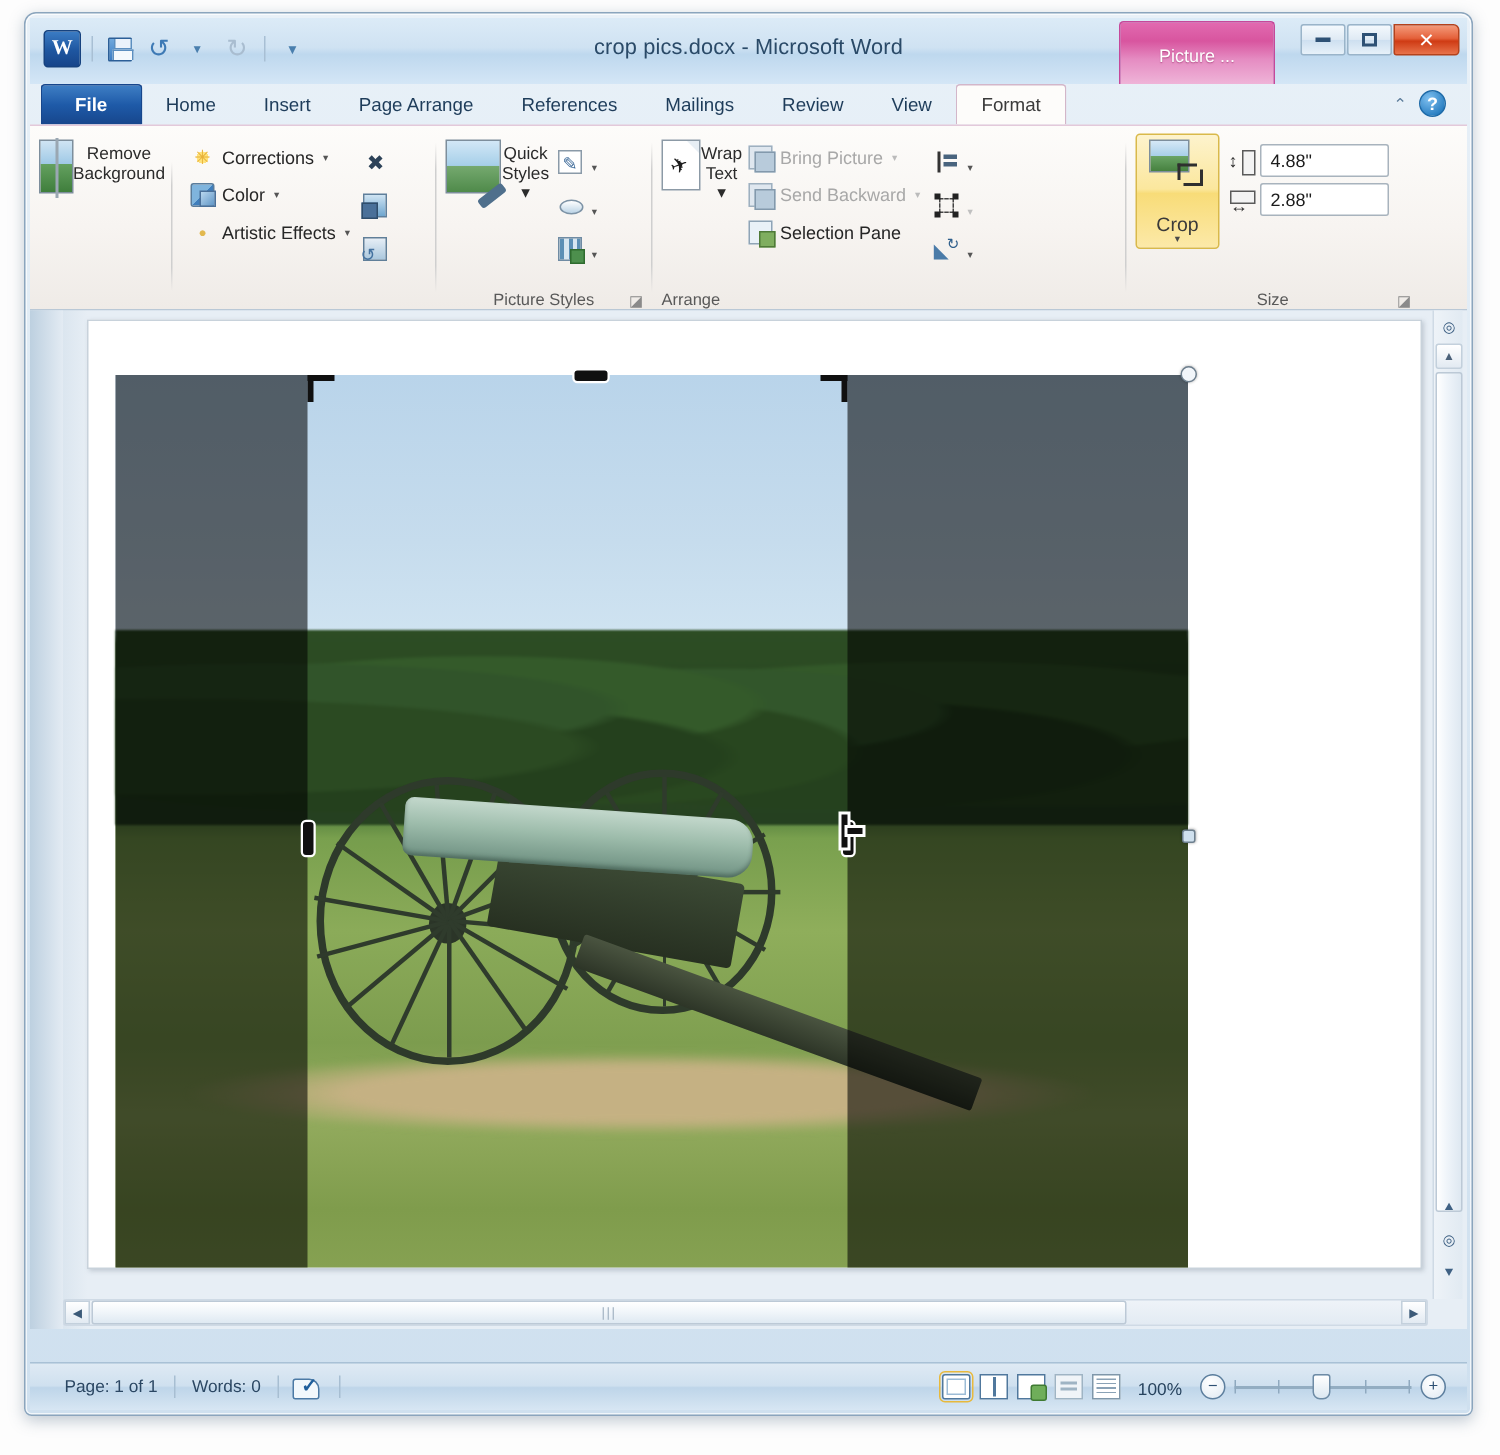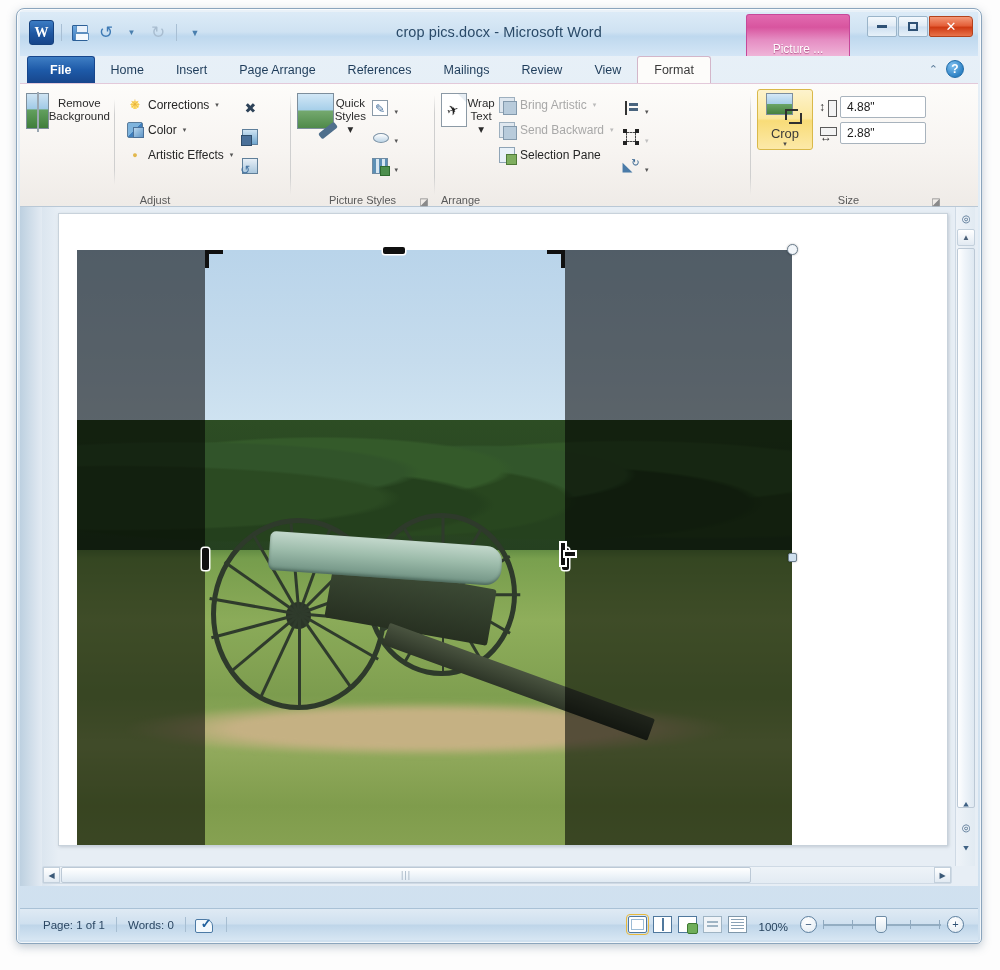--- a/index.html
+++ b/index.html
@@ -80,21 +80,21 @@
   }
   .title-text .fn { font-weight: normal; }
 
   
   .ctx-tab-header {
     position: absolute; left: 726px; top: 2px; width: 104px; height: 42px;
     background: linear-gradient(to bottom, #e26ab0 0%, #d8559f 30%, #e58cc2 60%, #efb4d8 100%);
     border: 1px solid #c6489a; border-bottom: none;
     border-radius: 3px 3px 0 0;
     display: flex; align-items: flex-end; justify-content: center;
-    padding-bottom: 0;
+    padding-bottom: 12px;
   }
   .ctx-tab-header span {
     font-size: 12px; color: #ffffff; text-shadow: 0 1px 1px rgba(140,30,90,0.6);
     white-space: nowrap; overflow: hidden; text-overflow: clip;
   }
 
   .winbtns { position: absolute; right: 5px; top: 4px; display: flex; gap: 1px; }
   .wb {
     width: 30px; height: 21px; border: 1px solid #9ab4c9;
     display: flex; align-items: center; justify-content: center;
@@ -261,21 +261,21 @@
     padding: 3px 0 2px; cursor: default;
   }
   .crop-ico { width:38px; height:32px; position:relative; }
   .crop-ico .thumb {
     position:absolute; left:0; top:0; width:27px; height:22px;
     border:1px solid #7d8e9c;
     background: linear-gradient(to bottom,#d5e8f6 0%,#a8cfe9 50%,#6aa466 51%,#46813f 100%);
   }
   .crop-ico .cmark1 { position:absolute; right:2px; bottom:1px; width:13px; height:11px; border:2px solid #2f2f2f; border-top:none; border-left:none; }
   .crop-ico .cmark2 { position:absolute; right:6px; bottom:5px; width:13px; height:11px; border:2px solid #2f2f2f; border-bottom:none; border-right:none; }
-  .crop-btn .lbl { font-size:13px; color:#3a3a3a; margin-top:1px; }
+  .crop-btn .lbl { font-size:13px; color:#3a3a3a; margin-top:17px; }
   .crop-btn .arw { font-size:7px; color:#4a4a4a; line-height:6px; }
 
   .sizefields { display:flex; flex-direction:column; gap:4px; padding: 7px 0 0 6px; }
   .sizerow { display:flex; align-items:center; gap:4px; }
   .size-ico { width:17px; height:17px; position:relative; flex:none; }
   .size-ico.h::before { content:''; position:absolute; left:9px; top:1px; width:7px; height:15px; border:1px solid #5a5a5a; background:#f3f3f3; }
   .size-ico.h::after { content:'↕'; position:absolute; left:0; top:0; font-size:12px; color:#2c2c2c; line-height:17px; }
   .size-ico.w::before { content:''; position:absolute; left:1px; top:2px; width:15px; height:7px; border:1px solid #5a5a5a; background:#f3f3f3; }
   .size-ico.w::after { content:'↔'; position:absolute; left:1px; bottom:-2px; font-size:12px; color:#2c2c2c; }
   .spin {
@@ -616,23 +616,20 @@
                     <span class="ico16 ico-x4"></span>
                   </div>
                 <div class="vbtn">
                     <span class="ico16 ico-change"></span>
                   </div>
                 <div class="vbtn">
                     <span class="ico16 ico-reset"></span>
                   </div>
               </div>
             </div>
-            <div class="grp-label">
-                <span>Adjust</span>
-              </div>
           </div>
 
           <div class="grp-sep"></div>
 
           <div class="grp" style="width:143px">
             <div class="grp-body">
               <div class="bigbtn" style="width:70px">
                 <div class="ico-quickstyle"></div>
                 <div class="lbl">
                   <span>Quick</span><br>
@@ -667,21 +664,21 @@
               <div class="bigbtn" style="width:54px">
                 <div class="ico-wrap"></div>
                 <div class="lbl">
                   <span>Wrap</span><br>
                   <span>Text ▾</span>
                 </div>
               </div>
               <div class="smallcol">
                 <div class="smallbtn disabled">
                   <span class="ico16 ico-stack"></span>
-                  <span class="cap">Bring Artistic</span>
+                  <span class="cap">Bring Picture</span>
                   <span class="arw">▾</span>
                 </div>
                 <div class="smallbtn disabled">
                   <span class="ico16 ico-stack"></span>
                   <span class="cap">Send Backward</span>
                   <span class="arw">▾</span>
                 </div>
                 <div class="smallbtn">
                   <span class="ico16 ico-selpane"></span>
                   <span class="cap">Selection Pane</span>

